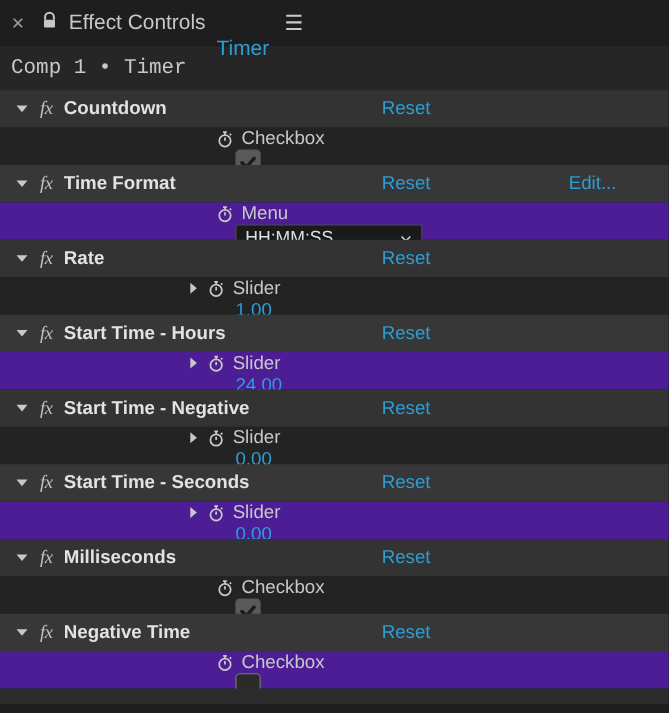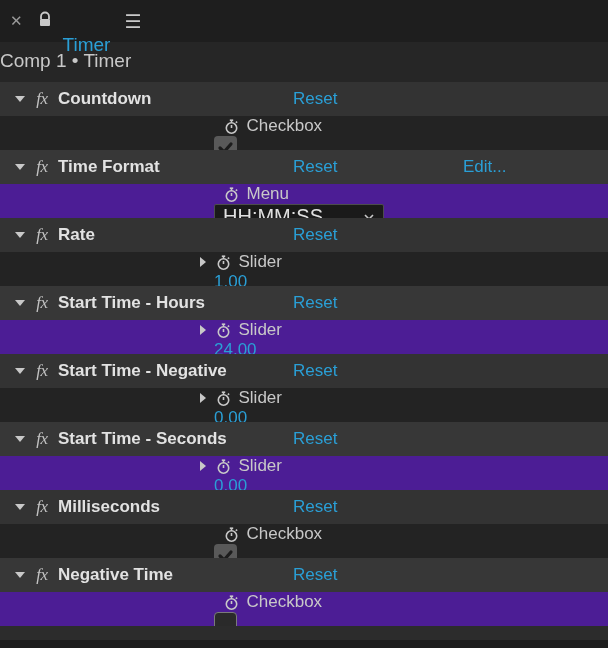--- a/index.html
+++ b/index.html
@@ -36,45 +36,46 @@
     .tab-menu {
       color: #c8c8c8;
       font-size: 19px;
       padding: 0 4px;
       cursor: pointer;
     }
     .breadcrumb {
       background: #262626;
       color: #c8c8c8;
       font-size: 19px;
-      padding: 6px 10px 8px 0;
+      padding: 6px 10px 8px 10px;
       height: 40px;
       display: flex;
       align-items: center;
+      font-family: Liberation Mono, monospace;
     }
     .effects { display: flex; flex-direction: column; }
     .row {
       display: flex;
       align-items: center;
       height: 34px;
       padding-right: 10px;
     }
     .row.header { background: #333333; }
     .row.param { background: #232323; flex-direction: column; }
     .row.stripe { background: #262626; }
     .row.header.stripe { background: #373737; }
     .row.param.stripe { background: #4c1d95; }
     .trailer {
       height: 14px;
       background: #2c2c2c;
     }
     .col-left {
       display: flex;
       align-items: center;
-      width: 293px;
+      width: 347px;
       gap: 6px;
     }
     .col-mid {
       width: 170px;
       display: flex;
       align-items: center;
     }
     .col-right {
       flex: 1;
       text-align: left;
@@ -139,21 +140,21 @@
       height: 25px;
       background: #1a1a1a;
       border: 1px solid #4d4d4d;
       border-radius: 2px;
       display: flex;
       align-items: center;
       justify-content: space-between;
       padding: 0 8px;
       cursor: pointer;
       color: #e0e0e0;
-      font-size: 20px;
+      font-size: 16px;
     }
     .selectwrap svg {
       width: 12px;
       height: 12px;
       fill: none;
       stroke: #c8c8c8;
       stroke-width: 1.6;
     }
     .stopwatch {
       cursor: pointer;
@@ -201,20 +202,21 @@
   </defs>
 </svg>
 
 <div class="tab-bar">
   <span class="tab-close">✕</span>
   <span class="tablock">
     <svg width="16" height="17" viewBox="0 0 16 17">
         <use href="#icon-lock"></use>
       </svg>
   </span>
+  <span class="tab-title">Effect Controls</span>
   <span class="tab-asset link" style="font-size:19px">Timer</span>
   <span class="tab-menu">☰</span>
 </div>
 
 <div class="breadcrumb">Comp 1 • Timer</div>
 
 <div class="effects" id="effects-container">
     <div class="row header">
       <div class="col-left">
         <span class="spacer-1"></span>

